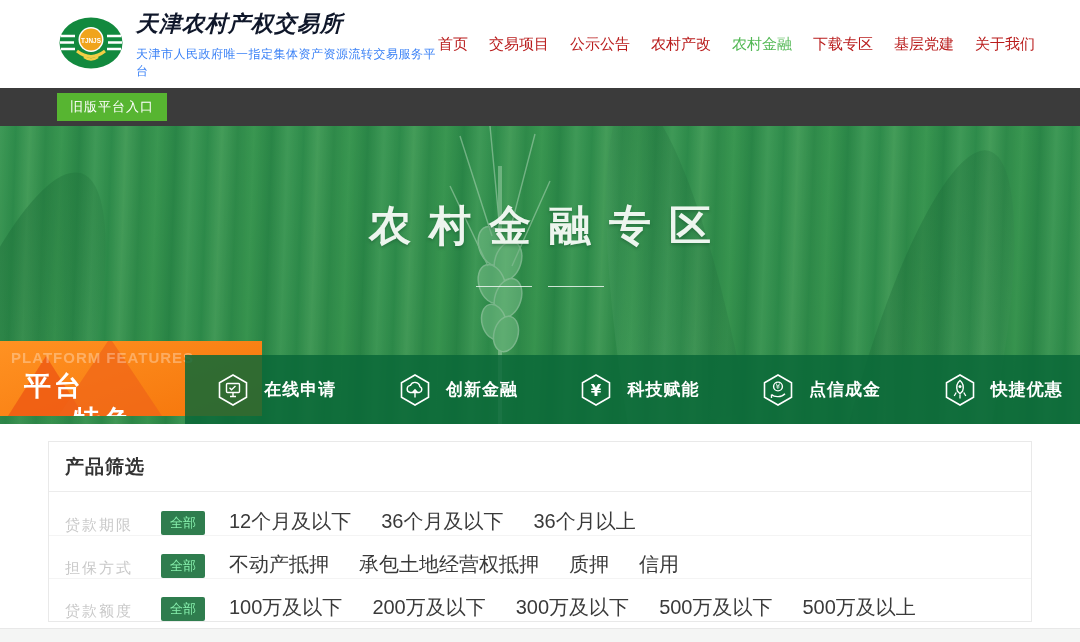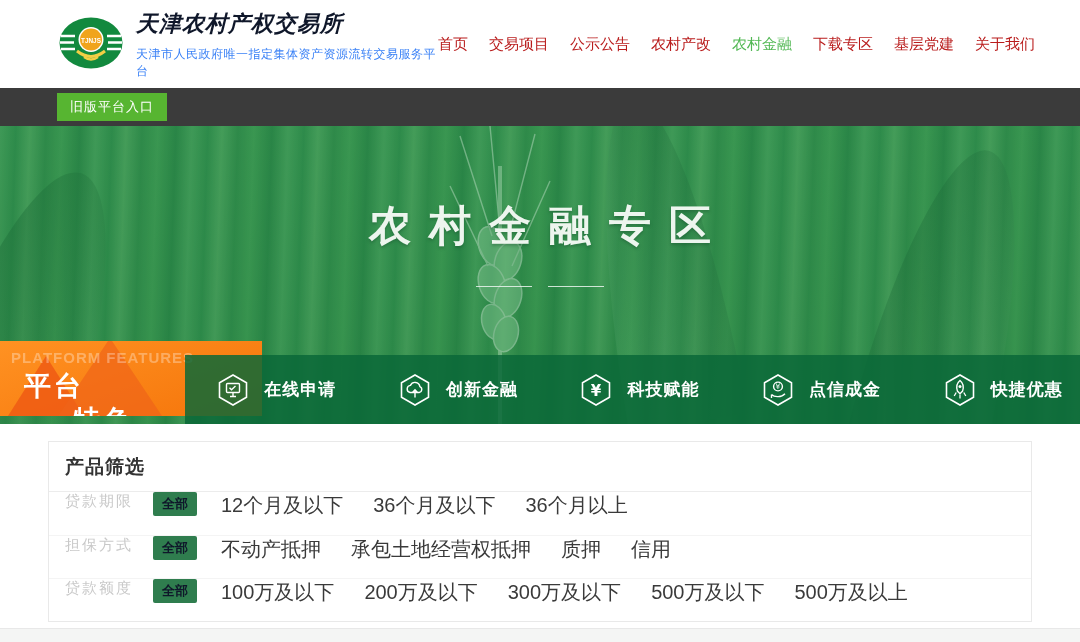--- a/index.html
+++ b/index.html
@@ -62,25 +62,25 @@
   .feature-item { flex:1; display:flex; align-items:center; justify-content:center; gap:13px;
     cursor:pointer; color:#fff; }
   .feature-item .ficon { width:36px; height:36px; display:block; }
   .feature-label { font-size:17px; font-weight:bold; letter-spacing:1px; }
 
   
   .content { padding:17px 48px 0 48px; }
   .panel { border:1px solid #e9e9e9; background:#fff; }
   .panel-head { padding:12px 16px 11px 16px; border-bottom:1px solid #ececec; }
   .panel-title { font-size:19px; font-weight:bold; color:#333; letter-spacing:1px; }
-  .frow { display:flex; align-items:flex-start; height:43px; padding:0 16px; }
+  .frow { display:flex; align-items:flex-end; height:43px; padding:0 16px; }
   .frow + .frow { border-top:1px solid #f4f4f4; }
   .frow-label { width:74px; font-size:15px; color:#c9c9c9; letter-spacing:2px; flex:none; }
-  .badge { background:var(--badge-green); color:#0f172a; font-size:13px; padding:3px 9px;
-    border-radius:2px; margin:0 24px 0 14px; cursor:pointer; flex:none;font-weight:bold; }
+  .badge { background:var(--badge-green); color:#86efac; font-size:13px; padding:3px 9px;
+    border-radius:2px; margin:0 24px 0 22px; cursor:pointer; flex:none; }
   .fopt { font-size:20px; color:#3a3a3a; margin-right:30px; cursor:pointer; white-space:nowrap; }
 
   .footer-strip { position:absolute; left:0; bottom:0; width:100%; height:14px;
     background:#f4f5f4; border-top:1px solid #e8e8e8; }
 </style>
 </head>
 <body>
 
 <div class="page">
 

